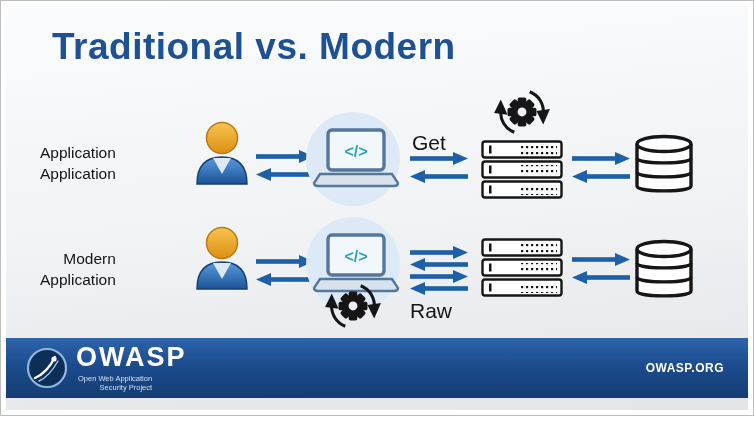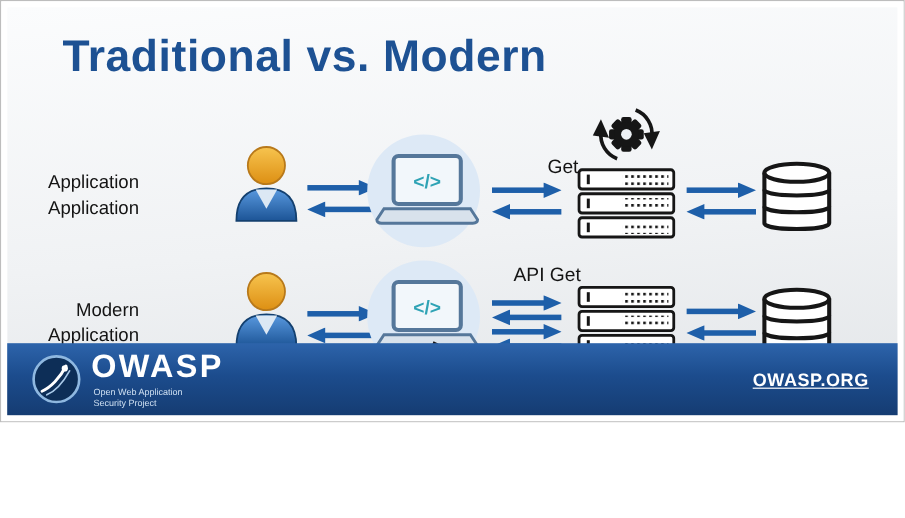--- a/index.html
+++ b/index.html
@@ -1,29 +1,29 @@
 <!DOCTYPE html>
 <html><head>
 <meta charset="utf-8">
 <style>
   * { margin:0; padding:0; box-sizing:border-box; }
   html,body { background:#ffffff; font-family:"Liberation Sans", sans-serif; }
-  .canvas { position:relative; width:754px; height:352px; border:1px solid #bdbdbd; background:#ffffff; overflow:hidden; }
+  .canvas { position:relative; width:754px; height:416px; border:1px solid #bdbdbd; background:#ffffff; overflow:hidden; }
   .slide { position:absolute; inset:0; border:5px solid #ffffff; background:linear-gradient(175deg,#fbfcfd 0%, #f0f2f4 55%, #e2e5e8 100%); }
   .title { position:absolute; left:46px; top:20px; font-size:37px; font-weight:bold; color:#1d5193; letter-spacing:.5px; }
   .row-label { position:absolute; font-size:15.5px; color:#141414; line-height:21px; }
-  .lbl { position:absolute; font-size:16px; color:#141414; text-align:right; width:70px; }
+  .lbl { position:absolute; font-size:21px; color:#141414; text-align:left; width:70px; }
   .abs { position:absolute; }
   .halo { position:absolute; width:94px; height:94px; border-radius:50%; background:#dde9f6; }
   svg { display:block; }
   .arrow { position:absolute; width:58px; height:13px; }
-  .footer { position:absolute; left:0; right:0; bottom:0; height:60px; background:linear-gradient(180deg,#2d64ab 0%, #1c4c8d 45%, #153c72 100%); }
+  .footer { position:absolute; left:0; right:0; bottom:12px; height:60px; background:linear-gradient(180deg,#2d64ab 0%, #1c4c8d 45%, #153c72 100%);text-align:right; }
   .brand { position:absolute; left:70px; top:4px; font-size:27px; font-weight:bold; color:#ffffff; letter-spacing:2px; }
   .brand-sub { position:absolute; left:72px; top:36px; font-size:7.5px; line-height:9px; color:#cfe0f2; }
-  .site { position:absolute; right:24px; top:23px; font-size:15px; font-weight:bold; color:#ffffff; letter-spacing:.5px;text-decoration:underline; }
+  .site { position:absolute; right:24px; top:23px; font-size:12px; font-weight:bold; color:#ffffff; letter-spacing:.5px; }
 </style>
 </head>
 <body>
 
 <div class="canvas">
   <div class="slide">
 
     <svg width="0" height="0" style="position:absolute" aria-hidden="true">
       <defs>
         <linearGradient id="gHead" x1="0" y1="0" x2="0" y2="1">
@@ -193,21 +193,20 @@
           <rect x="15" y="24.5" width="30" height="9" rx="2"></rect>
           <rect x="15" y="24.5" width="30" height="9" rx="2" transform="rotate(45 30 29)"></rect>
           <rect x="15" y="24.5" width="30" height="9" rx="2" transform="rotate(90 30 29)"></rect>
           <rect x="15" y="24.5" width="30" height="9" rx="2" transform="rotate(135 30 29)"></rect>
           <circle cx="30" cy="29" r="10.5"></circle>
         </g>
         <circle cx="30" cy="29" r="4.6" fill="#edf1f5"></circle>
       </svg>
     </div>
 
-    <div class="lbl" style="left:408px; top:215px;">API Get</div>
     <span class="arrow" style="left:404px; top:240px;">
       <svg width="58" height="13">
           <rect x="0" y="4.2" width="44" height="4.6" fill="#1e5fa9"></rect>
           <polygon points="43,0 58,6.5 43,13" fill="#1e5fa9"></polygon>
         </svg>
     </span>
     <span class="arrow" style="left:404px; top:252px;">
       <svg width="58" height="13">
           <polygon points="15,0 0,6.5 15,13" fill="#1e5fa9"></polygon>
           <rect x="14" y="4.2" width="44" height="4.6" fill="#1e5fa9"></rect>

